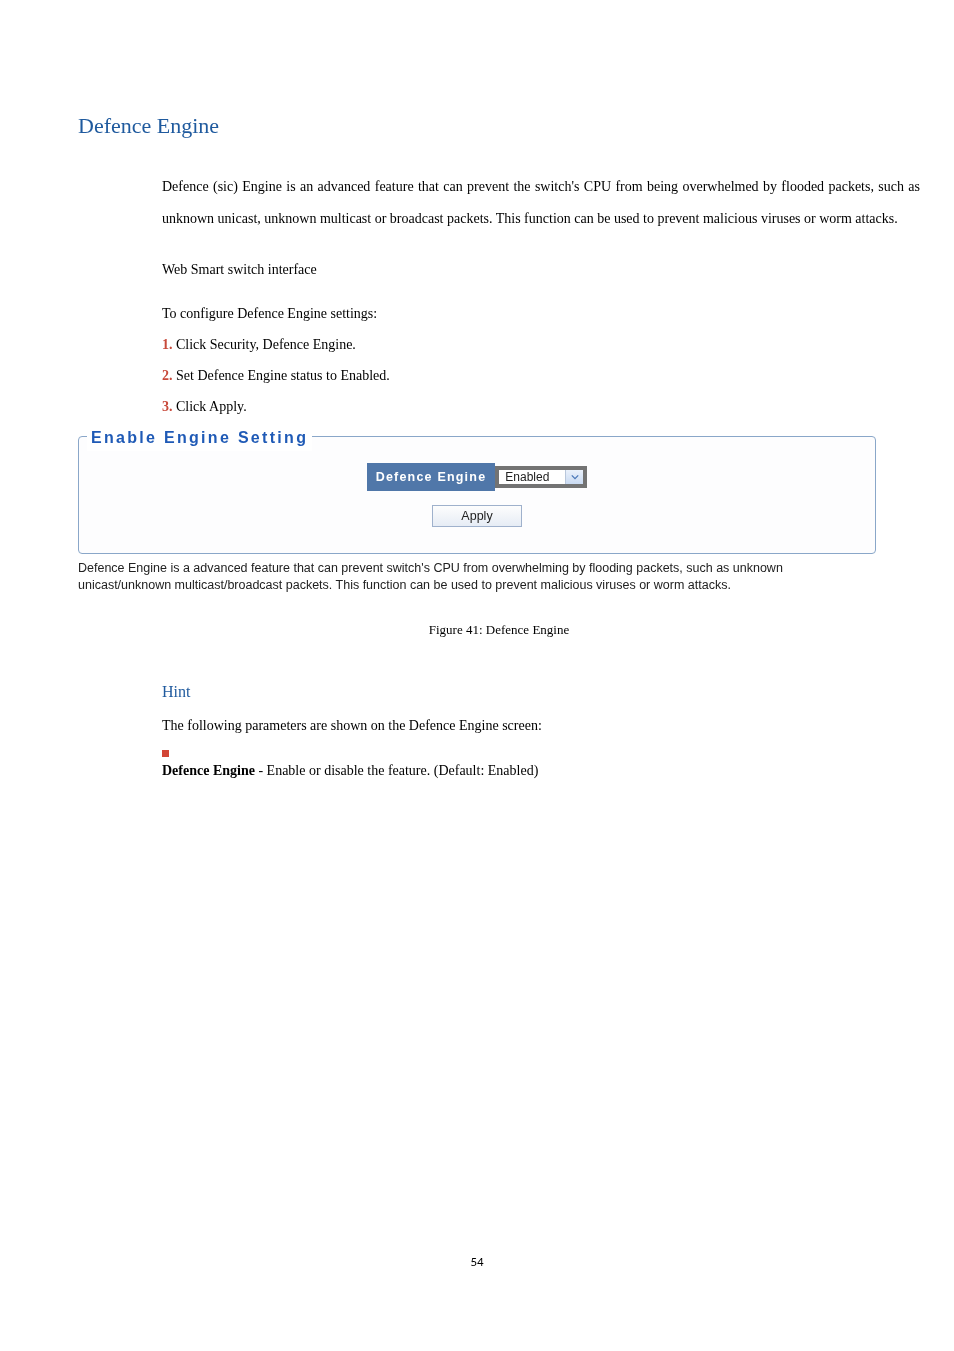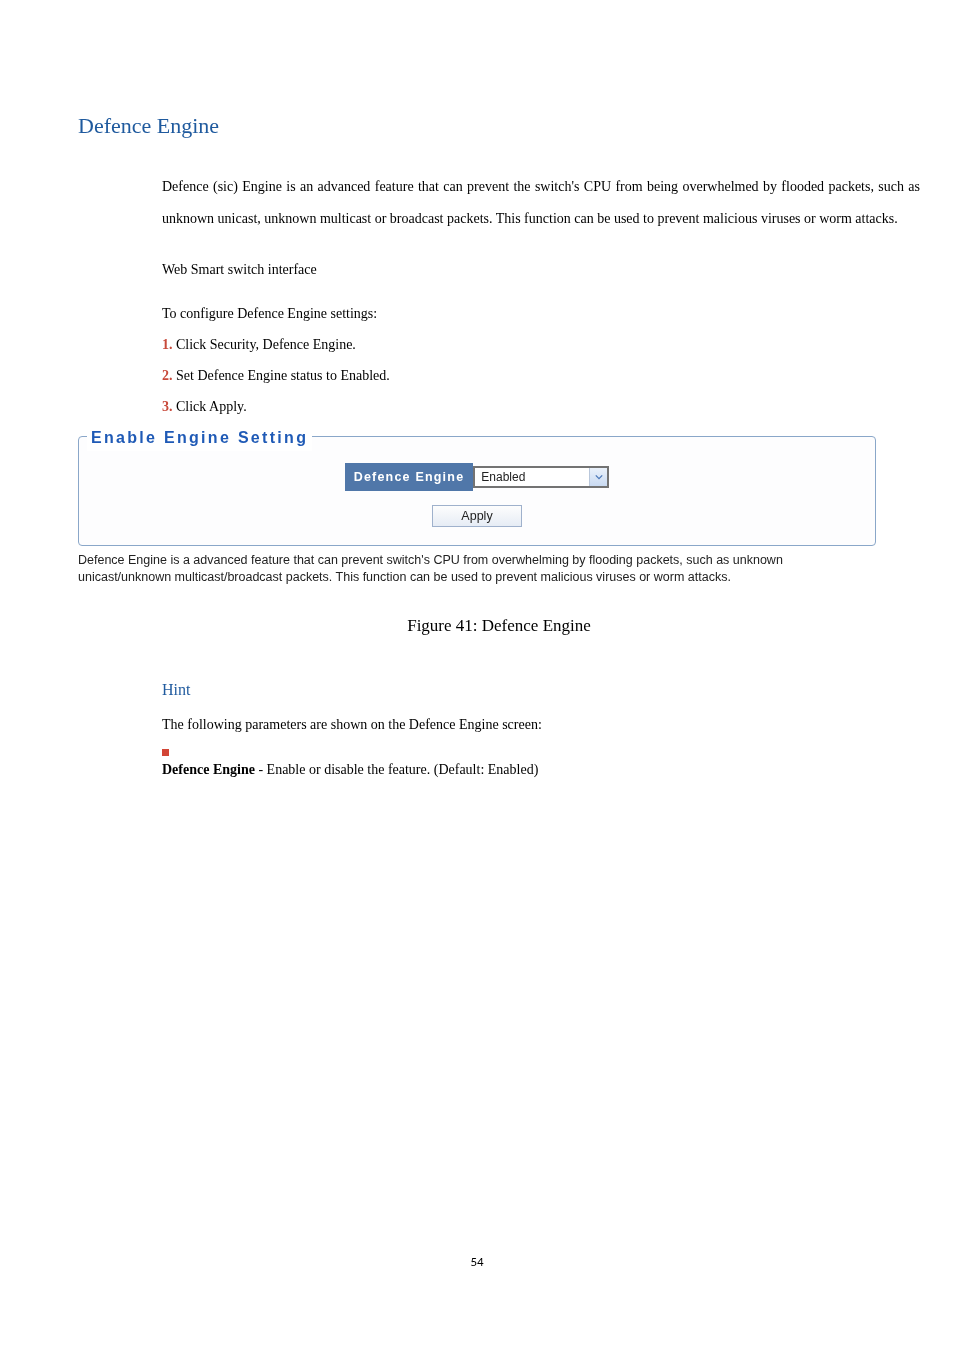--- a/index.html
+++ b/index.html
@@ -89,24 +89,24 @@
       font-weight: bold;
       padding: 3px 8px;
       font-size: 12.5px;
       letter-spacing: 1.2px;
       border: 1px solid #5077a9;
       font-family: Arial, Helvetica, sans-serif;
     }
     .dropdown {
       display: inline-flex;
       align-items: stretch;
-      border: 2px solid #737373;
+      border: 4px solid #737373;
       background: #fff;
       height: 22px;
-      width: 136px;
+      width: 92px;
       margin-left: 0;
       font-family: Arial, Helvetica, sans-serif;
     }
     .dropdown-value {
       flex: 1;
       padding: 2px 6px;
       font-size: 12px;
       color: #222;
       display: flex;
       align-items: center;
@@ -120,41 +120,41 @@
       justify-content: center;
     }
     .dropdown-arrow svg {
       width: 8px;
       height: 8px;
     }
     .apply-row {
       display: flex;
       justify-content: center;
       margin-top: 14px;
-      margin-bottom: 8px;
+      margin-bottom: 16px;
     }
     .apply-btn {
       border: 1px solid #9fb1cc;
       background: linear-gradient(to bottom, #fdfdfd, #e6ecf5);
       padding: 3px 28px;
       font-size: 12.5px;
       color: #222;
       font-family: Arial, Helvetica, sans-serif;
     }
     .screenshot-caption {
       margin-top: 6px;
       font-family: Arial, Helvetica, sans-serif;
       font-size: 12.5px;
       color: #222;
       line-height: 1.35;
     }
     .figure-caption {
       text-align: center;
       margin-top: 26px;
-      font-size: 17px;
+      font-size: 13px;
       font-family: "Times New Roman", Times, serif;
     }
     .hint-title {
       color: #1f5a9e;
       font-size: 16px;
       margin-left: 84px;
       margin-top: 38px;
       margin-bottom: 8px;
     }
     .hint-body {

